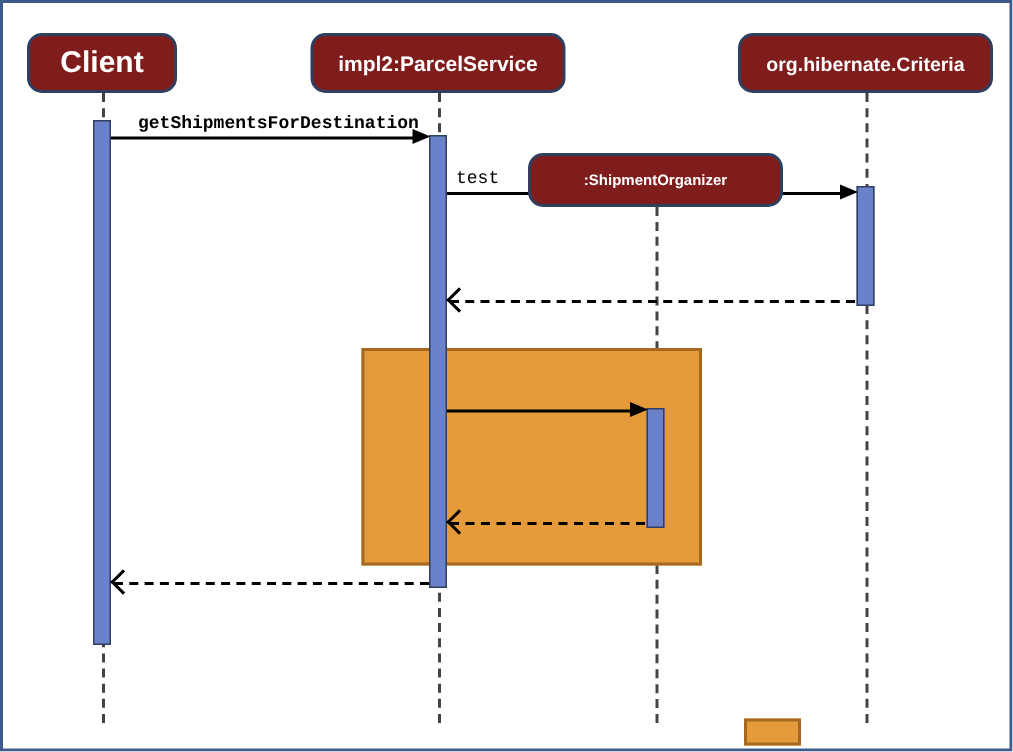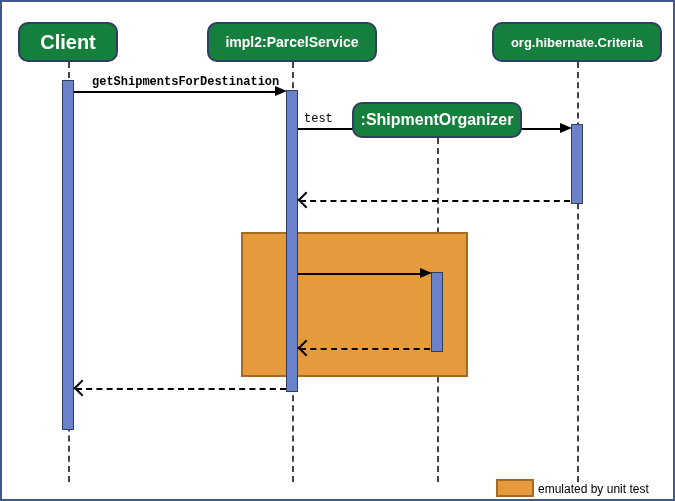--- a/index.html
+++ b/index.html
@@ -11,35 +11,35 @@
   .canvas {
     position: relative;
     width: 675px;
     height: 501px;
     background: #fff;
     border: 2px solid #3f5a8a;
     box-sizing: border-box;
   }
   .participant {
     position: absolute;
-    background: #15803d;
+    background: #7f1d1d;
     color: #fff;
     border: 2px solid #2f3f60;
     border-radius: 10px;
     font-weight: bold;
     text-align: center;
     display: flex;
     align-items: center;
     justify-content: center;
     box-sizing: border-box;
     z-index: 5;
   }
   .participant.client { font-size: 20px; }
   .participant.svc    { font-size: 14px; }
-  .participant.org    { font-size: 16px; }
+  .participant.org    { font-size: 10px; }
   .participant.crit   { font-size: 13px; }
   .lifeline, .lifeline2 {
     position: absolute;
     width: 0;
     border-left: 2px dashed #444;
     z-index: 1;
   }
   .activation {
     position: absolute;
     background: #6a82c9;
@@ -138,15 +138,14 @@
   <div class="arrow-line" style="left:296px; top:271px; width:124px;"></div>
   <div class="arrow-head right" style="left:418px; top:266px;"></div>
 
   <div class="arrow-line dashed" style="left:298px; top:346px; width:130px;"></div>
   <div class="arrow-head open-left" style="left:298px; top:340px;"></div>
 
   <div class="arrow-line dashed" style="left:74px; top:386px; width:210px;"></div>
   <div class="arrow-head open-left" style="left:74px; top:380px;"></div>
 
   <div class="legend-box" style="left:494px; top:477px; width:38px; height:18px;"></div>
-  <div class="legend-label" style="left:536px; top:480px;">emulated by unit test</div>
 
 </div>
 
 </body></html>

